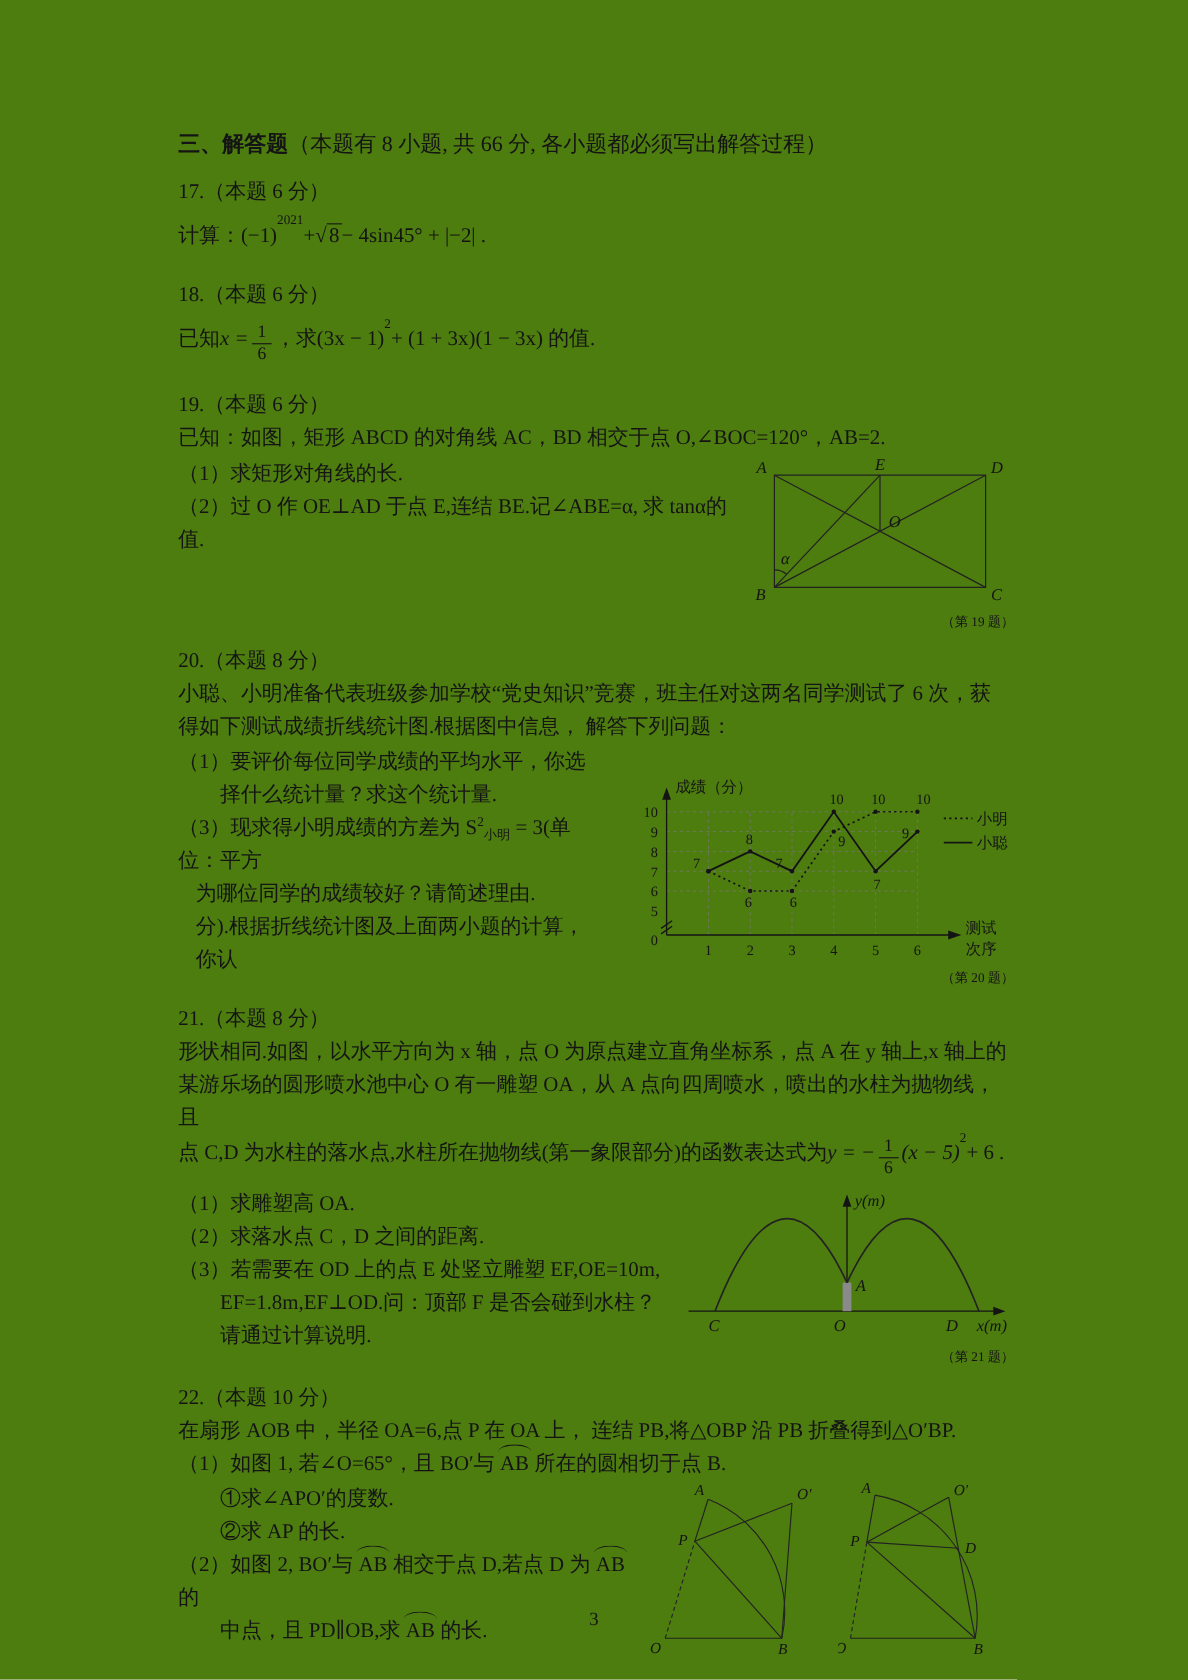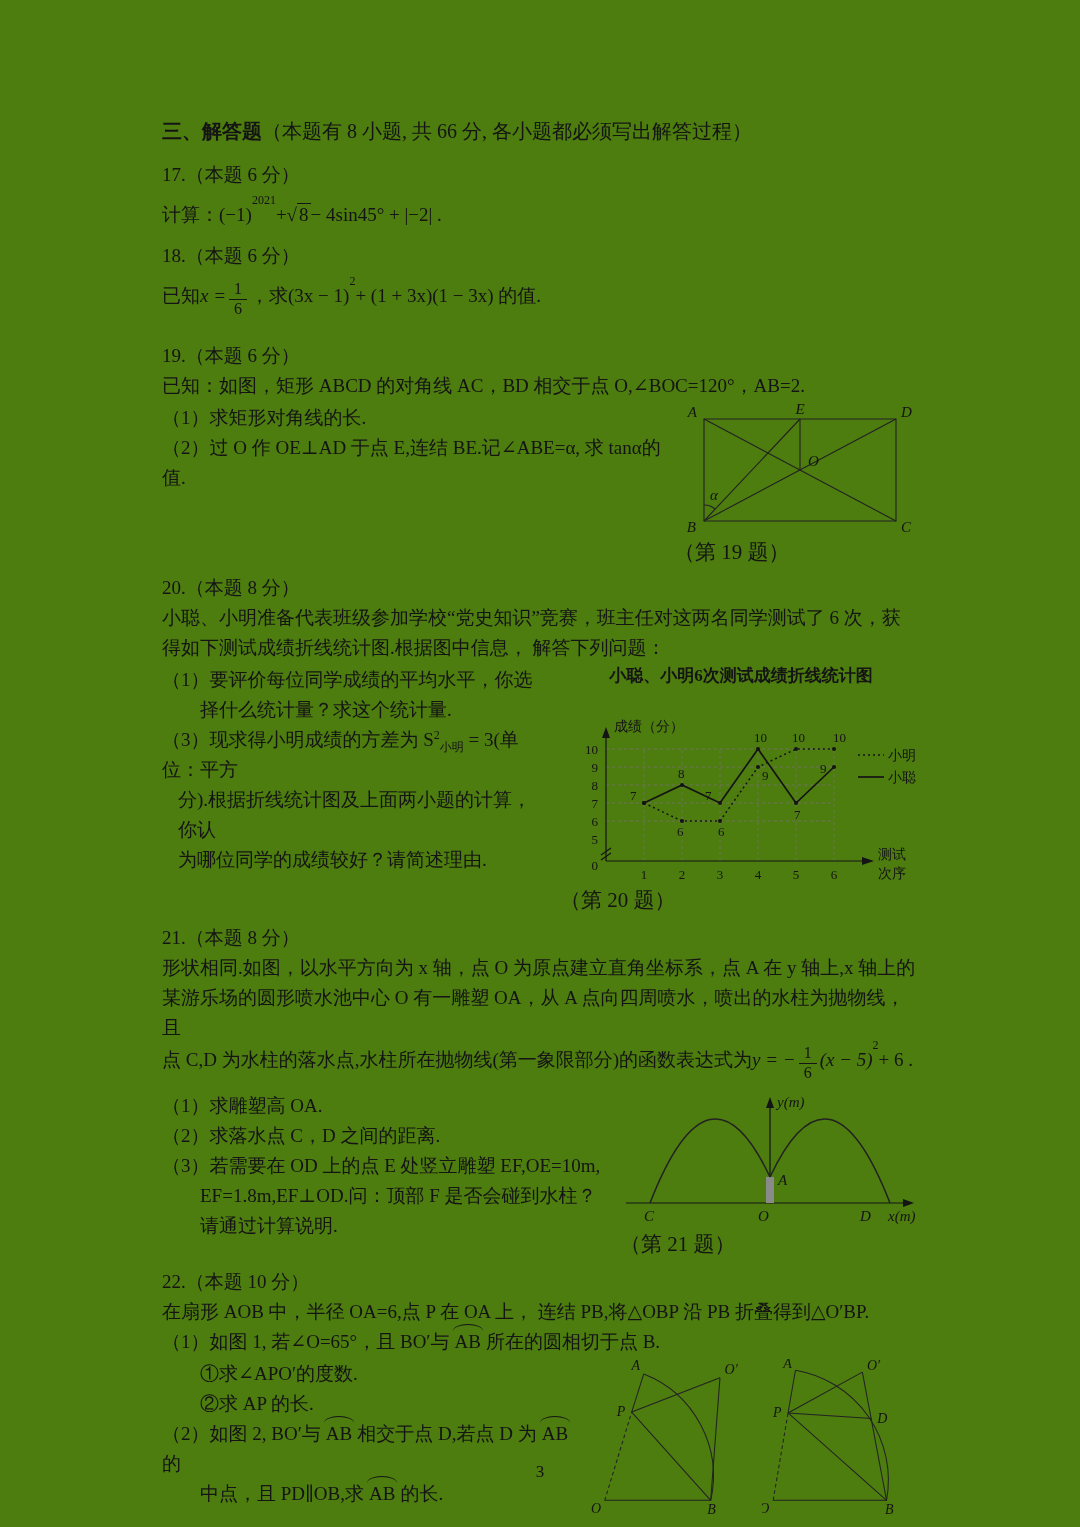--- a/index.html
+++ b/index.html
@@ -1,37 +1,37 @@
 <!DOCTYPE html>
 <html><head>
 <meta charset="utf-8">
 <style>
   html,body{margin:0;padding:0;background:#ffffff;}
   .page{position:relative;width:1080px;height:1527px;background:#4d7c0f;overflow:hidden;
         font-family:"Liberation Serif","DejaVu Serif",serif;color:#141414;}
   .content{position:absolute;left:162px;top:116px;width:760px;font-size:19px;line-height:30px;}
   p{margin:0;}
   .bold{font-weight:bold;}
-  .sec{font-size:20px;} .mt10{margin-top:10px;} .mt12{margin-top:12px;} .mt14{margin-top:14px;} .mt16{margin-top:1px;}
+  .sec{font-size:20px;} .mt10{margin-top:10px;} .mt12{margin-top:12px;} .mt14{margin-top:14px;} .mt16{margin-top:14px;}
   .formula{margin-top:10px;height:40px;display:flex;align-items:flex-start;}
   sup{font-size:12px;line-height:0;} sub{font-size:12px;line-height:0;}
   .frac{display:inline-block;text-align:center;vertical-align:middle;line-height:1.05;font-size:16px;margin:0 3px;}
   .frac .num{display:block;padding:0 5px 1px;border-bottom:1.2px solid #141414;}
   .frac .den{display:block;padding-top:1px;}
   .sqrt{white-space:nowrap;}
   .radicand{border-top:1.3px solid #141414;padding:0 2px;}
   .m{font-style:italic;}
   .arc{position:relative;display:inline-block;margin:0 4px;padding:0 1px;}
   .arc::before{content:"";position:absolute;left:-1px;right:-1px;top:-3px;height:6px;
                border-top:1.4px solid #141414;border-radius:50% 50% 0 0/100% 100% 0 0;}
   .row{display:flex;justify-content:space-between;align-items:flex-start;margin-top:2px;}
   .coltext{flex:1 1 auto;padding-right:10px;}
   .ind{padding-left:38px;} .inds{padding-left:16px;}
   .figcol{flex:0 0 auto;}
-  .figcap{text-align:left;font-size:21px;line-height:22px;margin-top:2px;}
+  .figcap{text-align:right;font-size:12px;line-height:22px;margin-top:2px;}
   .chart-title{font-weight:bold;font-size:17px;text-align:center;line-height:22px;margin-bottom:2px;}
   svg{display:block;}
   .fig-stroke{stroke:#222;stroke-width:1.1;fill:none;}
   .dashed{stroke-dasharray:4 3;}
   .flbl{font-style:italic;font-size:15px;fill:#141414;}
   .grid{stroke:#777;stroke-width:.7;stroke-dasharray:3 3;fill:none;}
   .axis{stroke:#141414;stroke-width:1.2;fill:none;}
   .s-solid{fill:none;stroke:#141414;stroke-width:1.7;}
   .s-dotted{fill:none;stroke:#141414;stroke-width:1.5;stroke-dasharray:2 3;}
   .tick{font-size:13px;fill:#141414;}
@@ -102,25 +102,24 @@
     </div>
 
     <p class="mt10">20.（本题 8 分）</p>
     <p>小聪、小明准备代表班级参加学校“党史知识”竞赛，班主任对这两名同学测试了 6 次，获</p>
     <p>得如下测试成绩折线统计图.根据图中信息， 解答下列问题：</p>
     <div class="row">
       <div class="coltext">
         <p>（1）要评价每位同学成绩的平均水平，你选</p>
         <p class="ind">择什么统计量？求这个统计量.</p>
         <p><span>（3）现求得小明成绩的方差为 S</span><sup>2</sup><sub>小明</sub><span> = 3(单位：平方</span></p>
+        <p class="inds">为哪位同学的成绩较好？请简述理由.</p>
         <p class="inds">分).根据折线统计图及上面两小题的计算，你认</p>
-        <p class="inds">为哪位同学的成绩较好？请简述理由.</p>
       </div>
       <div class="figcol" style="width:362px;">
-        <div class="chart-title">小聪、小明6次测试成绩折线统计图</div>
         <svg id="chart-svg" width="360" height="198" viewBox="0 0 360 198">
             <line x1="46" y1="132" x2="274" y2="132" class="grid"></line>
             <line x1="46" y1="114" x2="274" y2="114" class="grid"></line>
             <line x1="46" y1="96" x2="274" y2="96" class="grid"></line>
             <line x1="46" y1="78" x2="274" y2="78" class="grid"></line>
             <line x1="46" y1="60" x2="274" y2="60" class="grid"></line>
             <line x1="84" y1="172" x2="84" y2="60" class="grid"></line>
             <line x1="122" y1="172" x2="122" y2="60" class="grid"></line>
             <line x1="160" y1="172" x2="160" y2="60" class="grid"></line>
             <line x1="198" y1="172" x2="198" y2="60" class="grid"></line>

